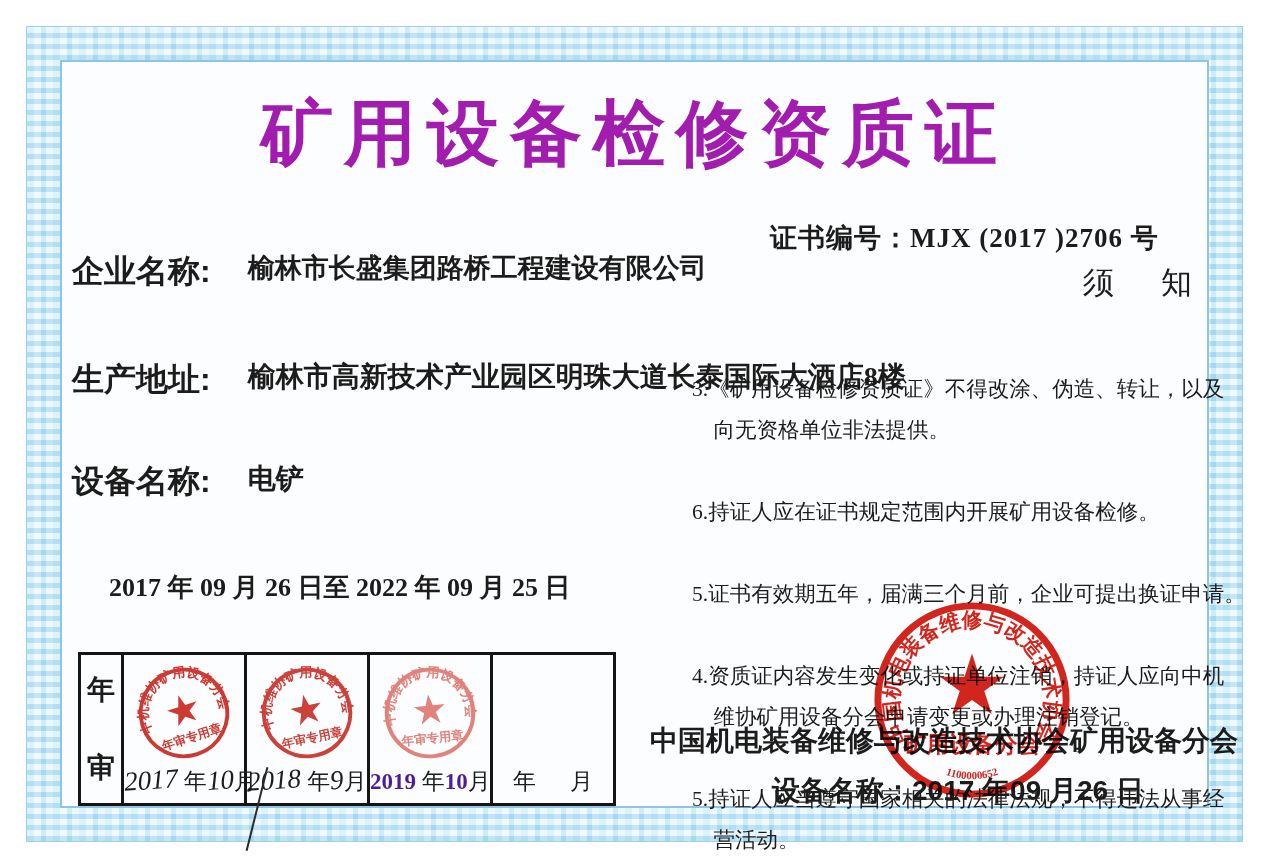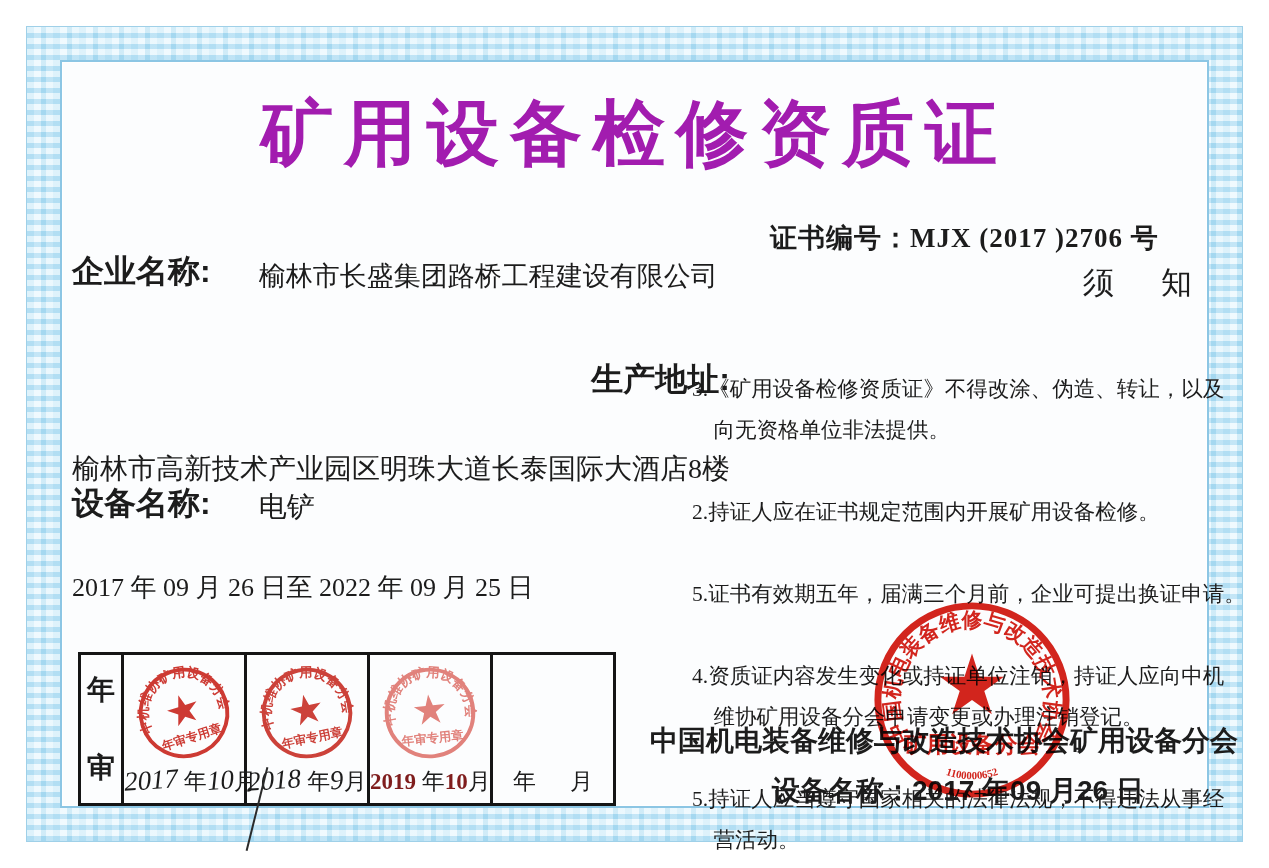--- a/index.html
+++ b/index.html
@@ -23,26 +23,26 @@
   }
   .title {
     position:absolute; top:86px; left:0; right:0; text-align:center;
     font-family:"Liberation Sans", sans-serif; font-weight:bold;
     font-size:72px; letter-spacing:11px; color:#a21caf;
   }
   .cert-no {
     position:absolute; top:220px; left:770px;
     font-size:27px; font-weight:bold; letter-spacing:1px;
   }
-  .row { position:absolute; left:72px; display:flex; align-items:flex-end; white-space:nowrap;gap:48px; }
+  .row { position:absolute; left:72px; display:flex; align-items:flex-start; white-space:nowrap; }
   .row .lab { font-family:"Liberation Sans", sans-serif; font-weight:bold; font-size:32px; }
-  .row .val { font-weight:normal; }
+  .row .val { font-weight:bold;margin-left:37px; }
   .row-company  { top:250px; } .row-company  .val { font-size:27px; }
-  .row-address  { top:358px;flex-direction:column; } .row-address  .val { font-size:28px; }
-  .row-device   { top:482px; } .row-device   .val { font-size:28px; }
+  .row-address  { top:358px; } .row-address  .val { font-size:28px; }
+  .row-device   { top:460px; } .row-device   .val { font-size:28px; }
   .row-validity { top:570px; } .row-validity .val { font-size:26px; }
 
   .notice-head {
     position:absolute; top:262px; left:700px; width:500px; text-align:right;
     font-size:31px; letter-spacing:8px; font-weight:500;
   }
   .notice-list {
     position:absolute; top:328px; left:692px; width:562px;
     font-size:21.5px; line-height:41px; list-style:none; white-space:pre-line;
   }
@@ -75,21 +75,21 @@
     mix-blend-mode:multiply;
   }
   .r1 { transform:translateX(-50%) rotate(-18deg); color:#d03a33; }
   .r2 { transform:translateX(-50%) rotate(-12deg); color:#cf423a; }
   .r3 { transform:translateX(-50%) rotate(-6deg);  color:#e4837c; }
   .date-line {
     position:absolute; bottom:6px; left:0; width:100%; text-align:center;
     font-size:23px; white-space:nowrap;
   }
   .hand { font-style:italic; font-size:27px; display:inline-block; transform:rotate(-4deg); }
-  .red-print { color:#7f1d1d; font-weight:bold; }
+  .red-print { color:#4c1d95; font-weight:bold; }
   .unit-gap { margin-left:34px; }
   .pen-stroke {
     position:absolute; left:256px; top:766px; width:2px; height:86px;
     background:#2a2a2a; transform:rotate(14deg);
   }
   svg text { font-family:"Liberation Serif", serif; font-weight:bold; }
 </style>
 </head>
 <body>
 
@@ -119,21 +119,21 @@
   </div>
 
   <div class="row row-validity">
     <span class="val">2017 年 09 月 26 日至 2022 年 09 月 25 日</span>
   </div>
 
   <div class="notice-head">须　知</div>
   <ul class="notice-list">
     <li>3.《矿用设备检修资质证》不得改涂、伪造、转让，以及
 　向无资格单位非法提供。</li>
-    <li>2.持证人应在证书规定范围内开展矿用设备检修。</li>
+    <li>6.持证人应在证书规定范围内开展矿用设备检修。</li>
     <li>5.证书有效期五年，届满三个月前，企业可提出换证申请。</li>
     <li>4.资质证内容发生变化或持证单位注销，持证人应向中机
 　维协矿用设备分会申请变更或办理注销登记。</li>
     <li>5.持证人应当遵守国家相关的法律法规，不得违法从事经
 　营活动。</li>
   </ul>
 
   <div class="org-line">中国机电装备维修与改造技术协会矿用设备分会</div>
   <div class="issue-line">
     <span>设备名称：</span><span>2017 年09 月26 日</span>

